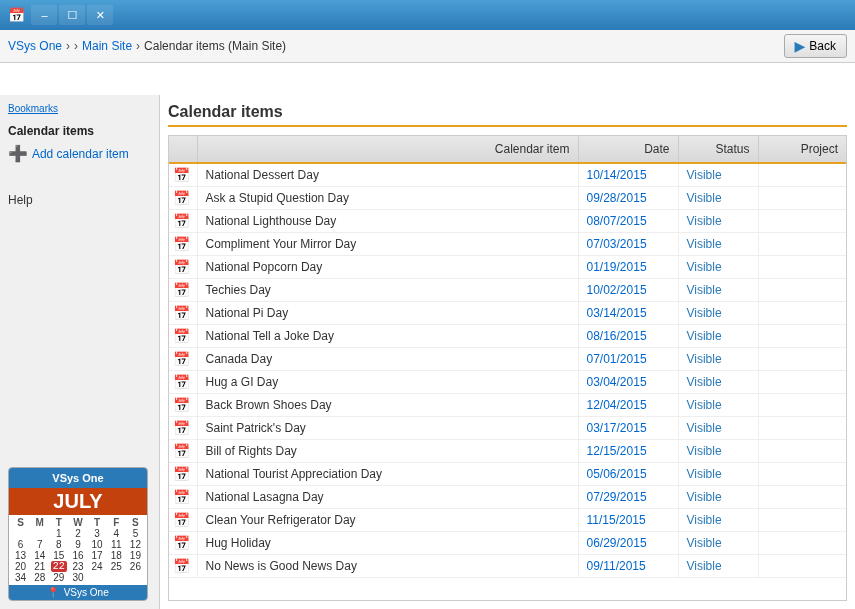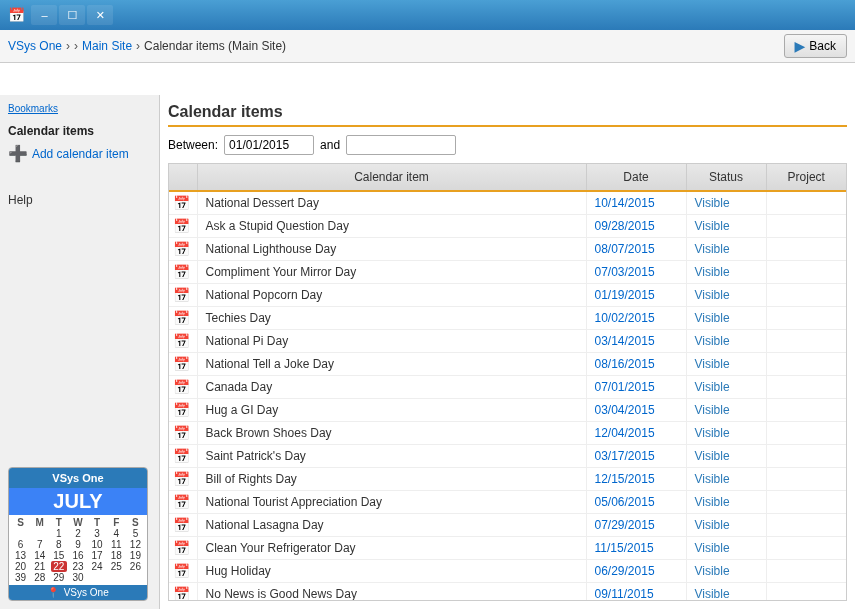--- a/index.html
+++ b/index.html
@@ -68,26 +68,26 @@
 
     
     .cal-widget {
       margin-top: auto;
       border: 1px solid #aaa;
       border-radius: 4px;
       overflow: hidden;
       width: 140px;
     }
     .cal-header { background: #2b7ab8; color: white; text-align: center; padding: 4px; font-weight: bold; font-size: 11px; }
-    .cal-month { background: #3b82f6; color: white; text-align: center; font-size: 20px; font-weight: bold; padding: 2px; }
+    .cal-month { background: #c2410c; color: white; text-align: center; font-size: 20px; font-weight: bold; padding: 2px; }
     .cal-days { background: white; padding: 2px; font-size: 10px; }
     .cal-days-row { display: flex; justify-content: space-around; }
     .cal-day { width: 16px; text-align: center; color: #333; }
     .cal-day.header { color: #555; font-weight: bold; }
-    .cal-day.highlight { background: #cc3333; color: white; border-radius: 2px; }
+    .cal-day.highlight { background: #cc3333; color: white; border-radius: 2px; font-family: Liberation Mono, monospace; }
     .cal-logo { background: #2b7ab8; color: white; text-align: center; padding: 2px; font-size: 10px; display: flex; align-items: center; justify-content: center; gap: 4px; }
 
     
     .main-content { flex: 1; overflow: hidden; display: flex; flex-direction: column; padding: 8px; }
 
     .page-title { font-size: 16px; font-weight: bold; color: #333; margin-bottom: 8px; padding-bottom: 4px; border-bottom: 2px solid #e8a020; display: inline-block; }
 
     .filter-row { display: flex; align-items: center; gap: 6px; margin-bottom: 8px; font-size: 12px; }
     .date-input {
       border: 1px solid #aaa; border-radius: 2px; padding: 2px 4px;
@@ -96,21 +96,21 @@
     .date-dropdown {
       border: 1px solid #aaa; border-radius: 2px; padding: 2px 4px;
       background: white; font-size: 12px; appearance: none; width: 110px;
     }
 
     
     .table-container { flex: 1; overflow-y: auto; border: 1px solid #ccc; position: relative; }
     table { width: 100%; border-collapse: collapse; }
     thead tr { background: linear-gradient(to bottom, #e8e8e8, #d8d8d8); }
     th {
-      padding: 6px 8px; text-align: center; font-size: 12px; font-weight: normal;
+      padding: 6px 8px; text-align: right; font-size: 12px; font-weight: normal;
       border-bottom: 2px solid #e8a020; border-right: 1px solid #ccc; color: #333; cursor: pointer;
     }
     th:last-child { border-right: none; }
     tbody tr { background: white; }
     td { padding: 4px 8px; font-size: 12px; border-bottom: 1px solid #eee; border-right: 1px solid #eee; color: #333; }
     td:last-child { border-right: none; }
     td.date-col { color: #0066cc; }
     td.status-col { color: #2b7ab8; }
     td.icon-col { width: 24px; padding: 2px 4px; }
   </style>
@@ -197,57 +197,49 @@
           <div class="cal-days-row">
             <span class="cal-day">20</span>
             <span class="cal-day">21</span>
             <span class="cal-day highlight">22</span>
             <span class="cal-day">23</span>
             <span class="cal-day">24</span>
             <span class="cal-day">25</span>
             <span class="cal-day">26</span>
           </div>
           <div class="cal-days-row">
-            <span class="cal-day">39</span>
+            <span class="cal-day">34</span>
             <span class="cal-day">28</span>
             <span class="cal-day">29</span>
             <span class="cal-day">30</span>
             <span class="cal-day"></span>
             <span class="cal-day"></span>
             <span class="cal-day"></span>
           </div>
         </div>
         <div class="cal-logo">
           <span style="font-size:10px;">📍</span>
           <span>VSys One</span>
         </div>
       </div>
     </div>
 
     <div class="main-content">
       <span class="page-title">Calendar items</span>
 
-      <div class="filter-row">
-        <span>Between:</span>
-        <input class="date-input" type="text" value="01/01/2015" style="">
-        <span>and</span>
-        <select class="date-dropdown">
-          <option value=""></option>
-        </select>
-      </div>
 
       <div class="table-container">
         <table>
           <thead>
             <tr>
               <th style="width:28px;"></th>
               <th>Calendar item</th>
               <th style="width:100px;">Date</th>
               <th style="width:80px;margin-top:16px;">Status</th>
-              <th style="width:80px;">Project</th>
+              <th style="width:88px;">Project</th>
             </tr>
           </thead>
           <tbody id="table-body">
           <tr>
                 <td class="icon-col"><span style="font-size:14px;">📅</span></td>
                 <td>National Dessert Day</td>
                 <td class="date-col">10/14/2015</td>
                 <td class="status-col">Visible</td>
                 <td></td>
               </tr>

